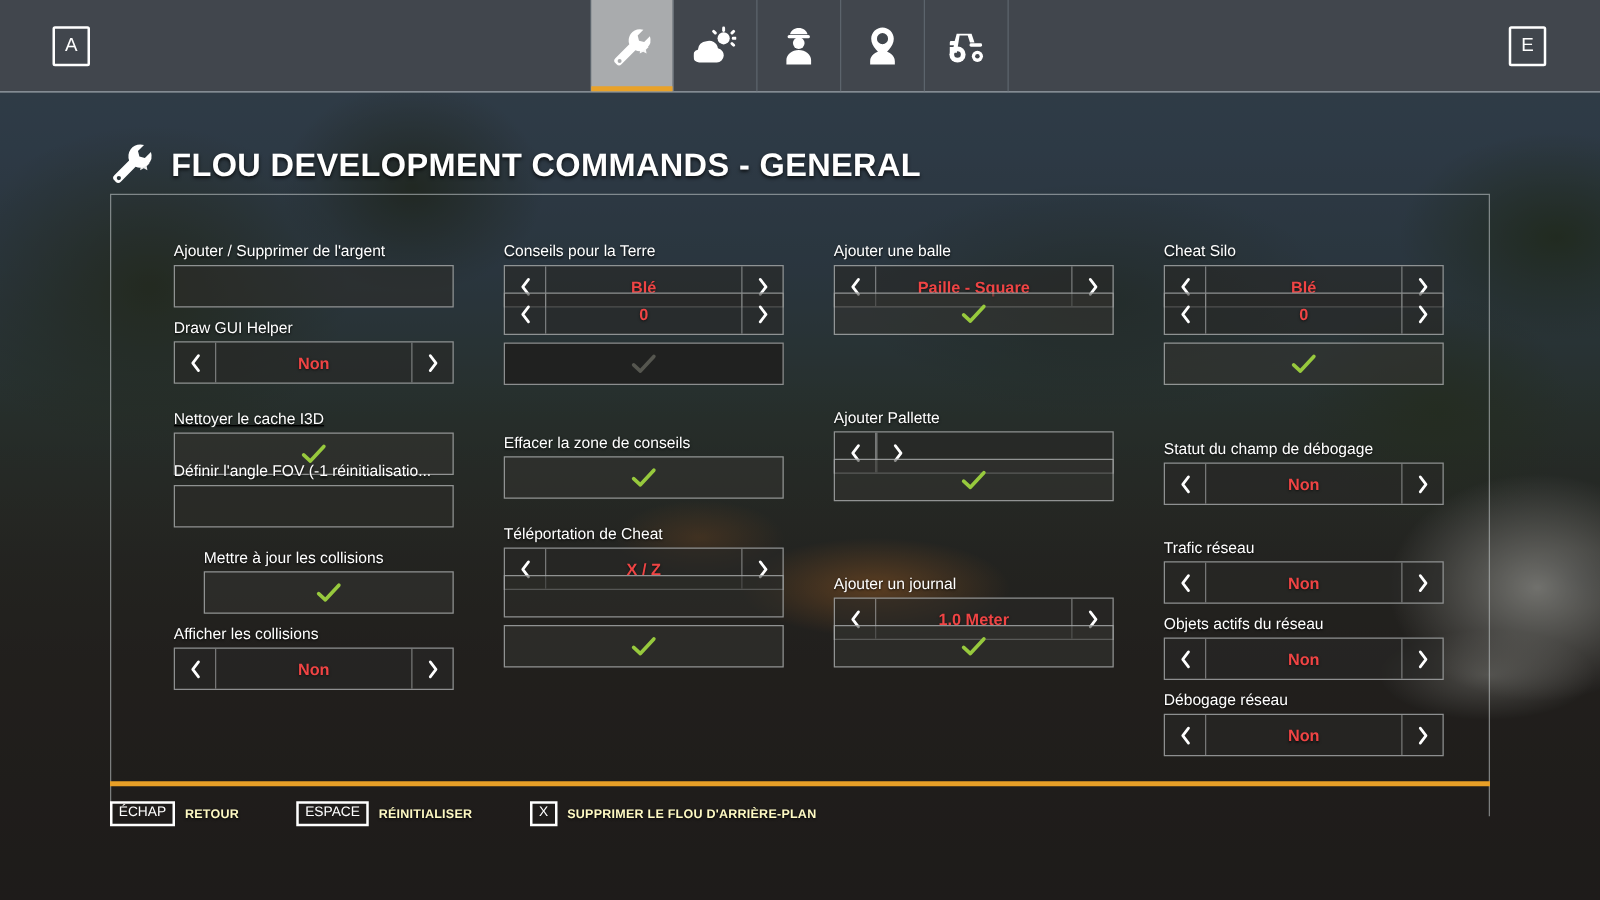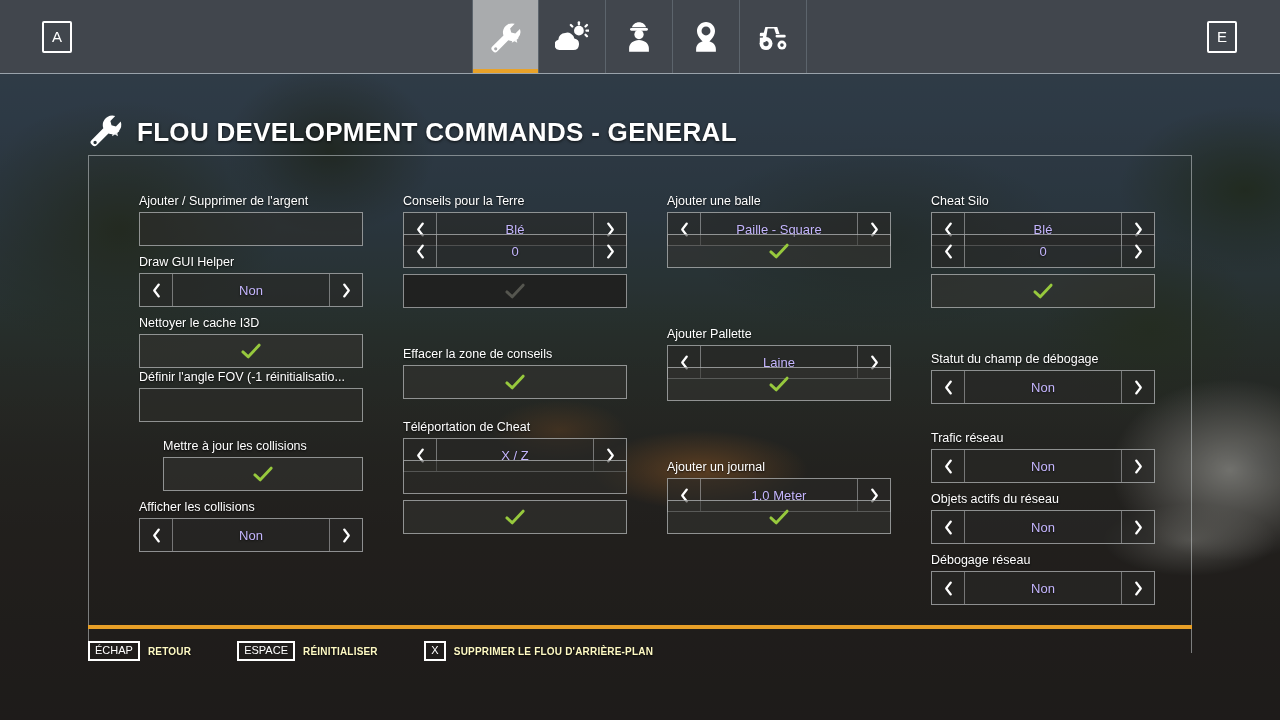--- a/index.html
+++ b/index.html
@@ -195,23 +195,23 @@
   }
   .arrow.left  { border-right: 1px solid rgba(206,210,212,0.48); }
   .arrow.right { border-left: 1px solid rgba(206,210,212,0.48); }
   .arrow svg { width: 11px; height: 17px; fill: none; stroke: #ffffff; stroke-width: 2.4; stroke-linecap: round; stroke-linejoin: round; }
 
   .ctl-value {
     flex: 1;
     display: flex;
     align-items: center;
     justify-content: center;
-    color: #c4b5fd;
+    color: #ef4444;
     font-size: 13px;
-    font-weight: normal;
+    font-weight: bold;
     text-shadow: 0 1px 2px rgba(0,0,0,0.6);
   }
   .ctl-input {
     flex: 1;
     display: flex;
     align-items: center;
     padding: 0 8px;
     color: #ffffff;
     font-size: 13px;
   }
@@ -363,21 +363,21 @@
                 </svg>
               </div>
               <div class="ctl-value">Non</div>
               <div class="arrow right">
                 <svg viewBox="0 0 12 18">
                   <polyline points="3.5,2.5 8.5,9 3.5,15.5"></polyline>
                 </svg>
               </div>
             </div>
           </div>
-          <div class="opt" style="top: 160px;">
+          <div class="opt" style="top: 172px; text-decoration: underline;">
             <div class="opt-label">Nettoyer le cache I3D</div>
             <div class="ctl check">
               <div class="check-mark">
                 <svg viewBox="0 0 24 20">
                   <polyline points="3,11 9,16.5 21,3.5"></polyline>
                 </svg>
               </div>
             </div>
           </div>
           <div class="opt" style="top: 214px;">
@@ -522,21 +522,20 @@
             </div>
           </div>
           <div class="opt" style="top: 171px;">
             <div class="opt-label">Ajouter Pallette</div>
             <div class="ctl select">
               <div class="arrow left">
                 <svg viewBox="0 0 12 18">
                   <polyline points="8.5,2.5 3.5,9 8.5,15.5"></polyline>
                 </svg>
               </div>
-              <div class="ctl-value">Laine</div>
               <div class="arrow right">
                 <svg viewBox="0 0 12 18">
                   <polyline points="3.5,2.5 8.5,9 3.5,15.5"></polyline>
                 </svg>
               </div>
             </div>
           </div>
           <div class="opt" style="top: 211px;">
             <div class="ctl check">
               <div class="check-mark">

